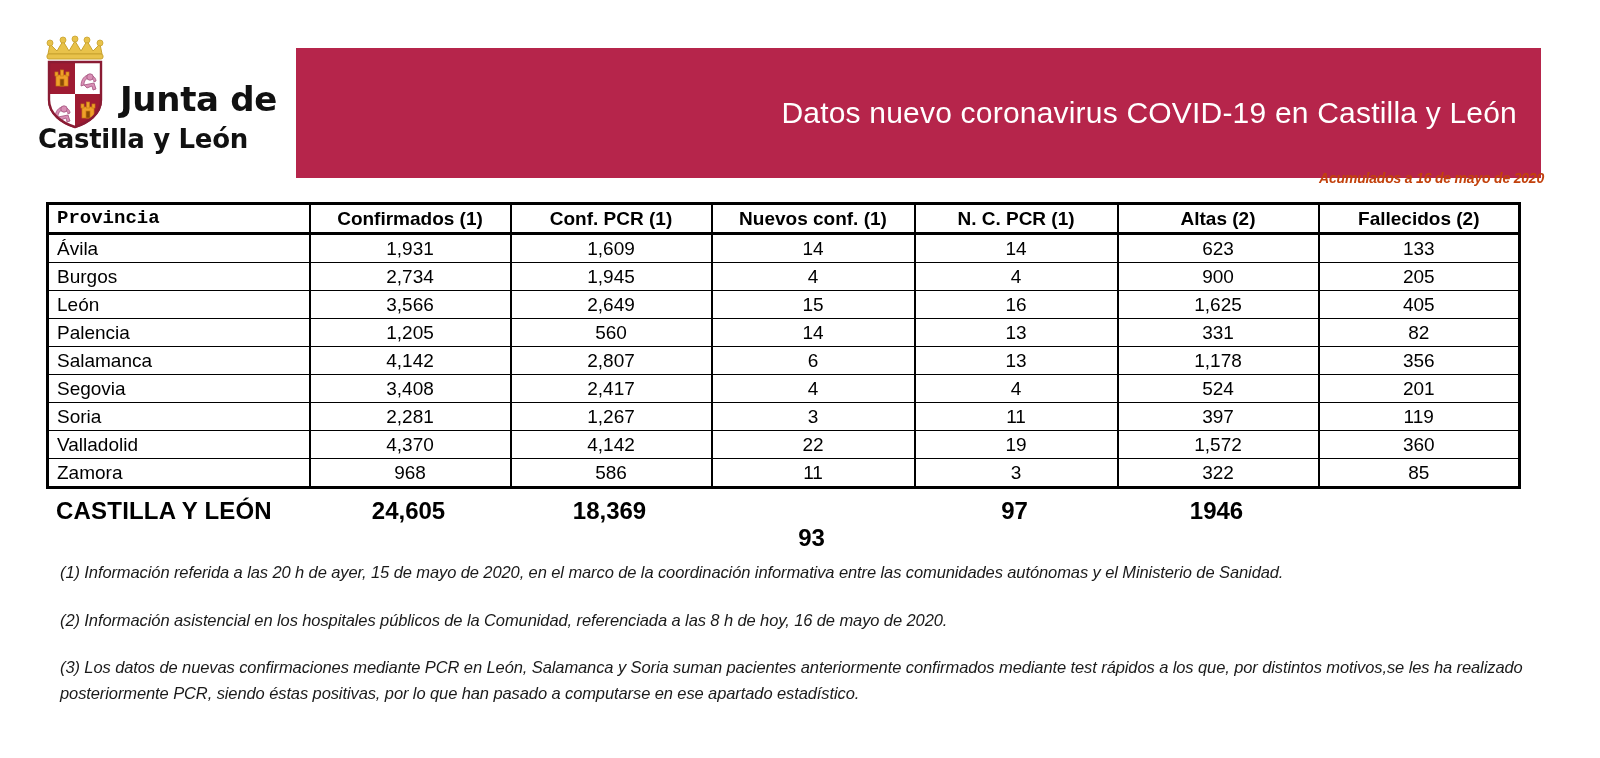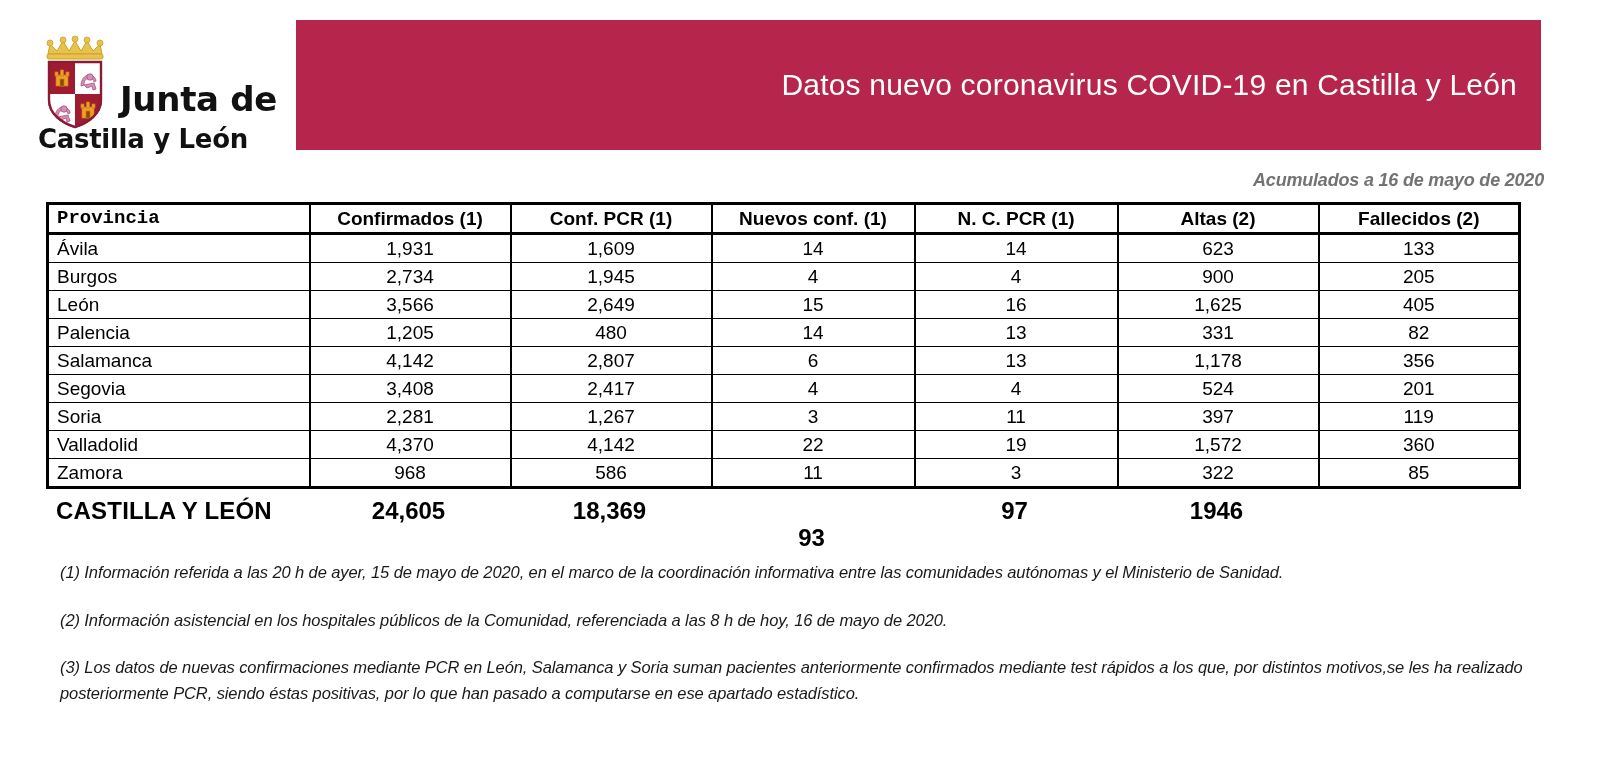--- a/index.html
+++ b/index.html
@@ -57,45 +57,45 @@
     line-height: 1.0;
     letter-spacing: -0.3px;
     color: #111;
     margin-top: -4px;
     margin-left: 0px;
   }
 
   .banner {
     position: absolute;
     left: 296px;
-    top: 20px;
+    top: 48px;
     width: 1245px;
     height: 130px;
     background: #b6254b;
     display: flex;
     align-items: center;
     justify-content: flex-end;
   }
   .banner-title {
     color: #ffffff;
     font-size: 30px;
     font-weight: normal;
     letter-spacing: 0.2px;
     padding-right: 24px;
     white-space: nowrap;
   }
 
   .accum {
     position: absolute;
     right: 56px;
     top: 170px;
-    font-size: 18px;
+    font-size: 14px;
     font-style: italic;
     font-weight: bold;
-    color: #737373;
+    color: #c2410c;
     letter-spacing: -0.2px;
   }
 
   
   .table-wrap {
     position: absolute;
     left: 46px;
     top: 202px;
     width: 1472px;
   }
@@ -311,21 +311,21 @@
         <td>3,566</td>
         <td>2,649</td>
         <td>15</td>
         <td>16</td>
         <td>1,625</td>
         <td>405</td>
       </tr>
       <tr>
         <td class="prov-cell">Palencia</td>
         <td>1,205</td>
-        <td>480</td>
+        <td>560</td>
         <td>14</td>
         <td>13</td>
         <td>331</td>
         <td>82</td>
       </tr>
       <tr>
         <td class="prov-cell">Salamanca</td>
         <td>4,142</td>
         <td>2,807</td>
         <td>6</td>

